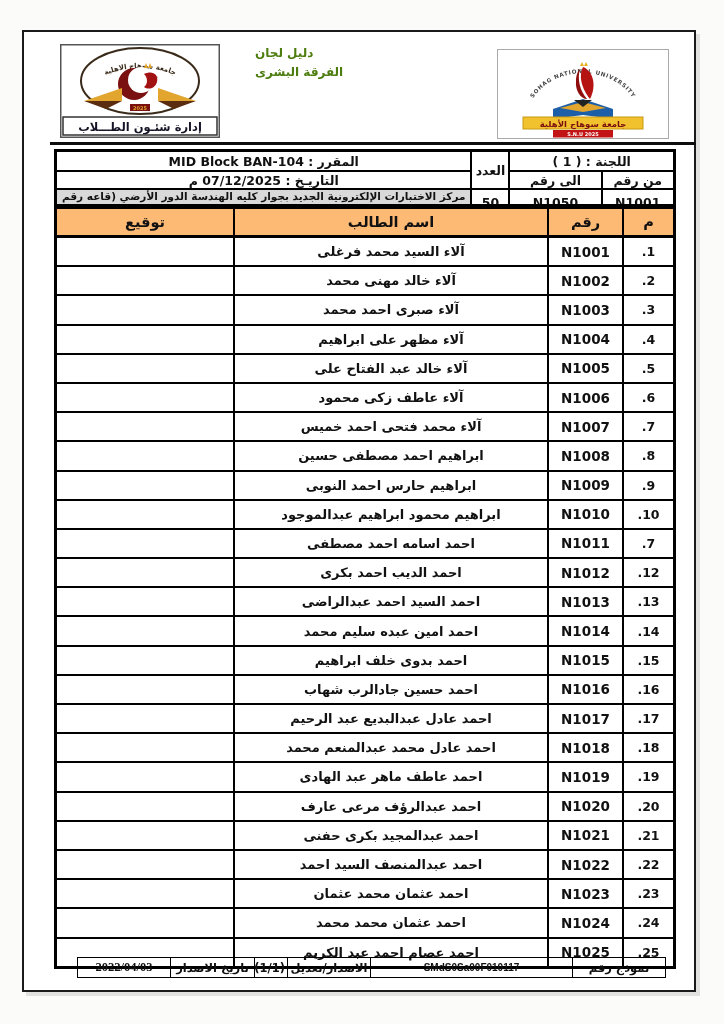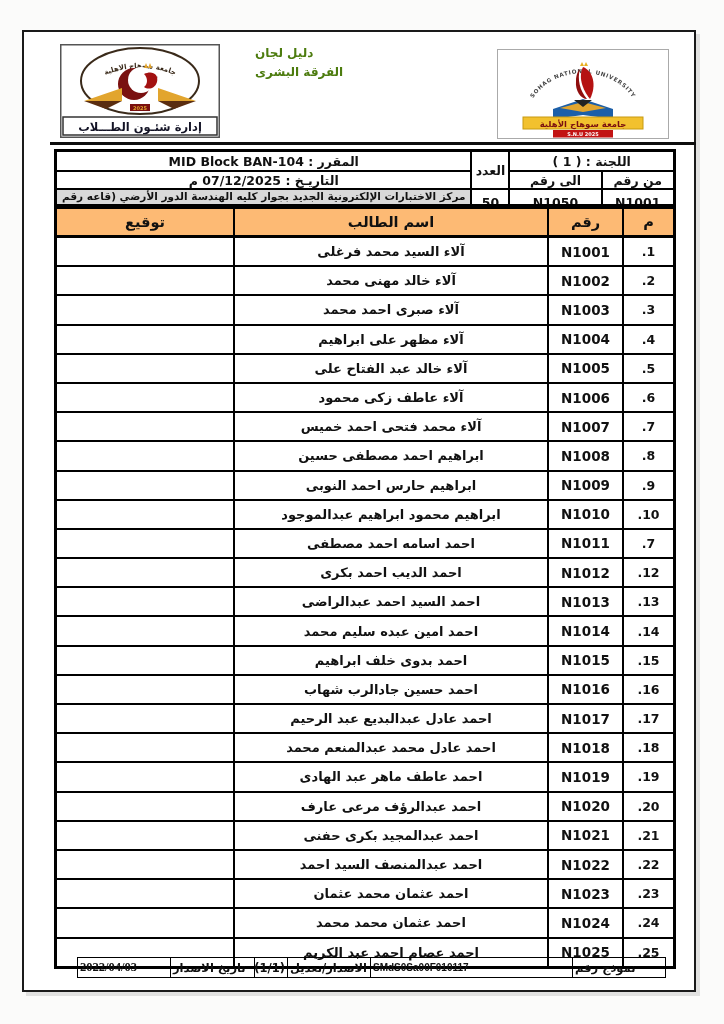--- a/index.html
+++ b/index.html
@@ -46,21 +46,21 @@
   .c-serial{width:49px;font-size:12.5px;}
   .c-number{width:73px;font-size:13.5px;}
   .c-name{width:312px;font-size:13px;}
   .c-sign{width:auto;}
   
   .footer{
     position:absolute;left:53px;top:925px;width:588px;
     direction:rtl;font-weight:bold;font-size:11.5px;
     border:1.5px solid #000;table-layout:fixed;
   }
-  .footer td{border:1.5px solid #000;text-align:left;vertical-align:middle;height:19px;padding:0 2px;}
+  .footer td{border:1.5px solid #000;text-align:center;vertical-align:middle;height:19px;padding:0 2px;}
   .footer td.code{font-family:Liberation Sans, sans-serif;direction:ltr;font-size:10px;}
   .footer td.fdate{font-family:"Liberation Serif","DejaVu Serif",serif;direction:ltr;font-size:12.5px;}
 </style>
 </head>
 <body>
 
 <div class="page">
 
   <div class="logo-left">
     <svg width="160" height="94" viewBox="0 0 160 94" xmlns="http://www.w3.org/2000/svg">

